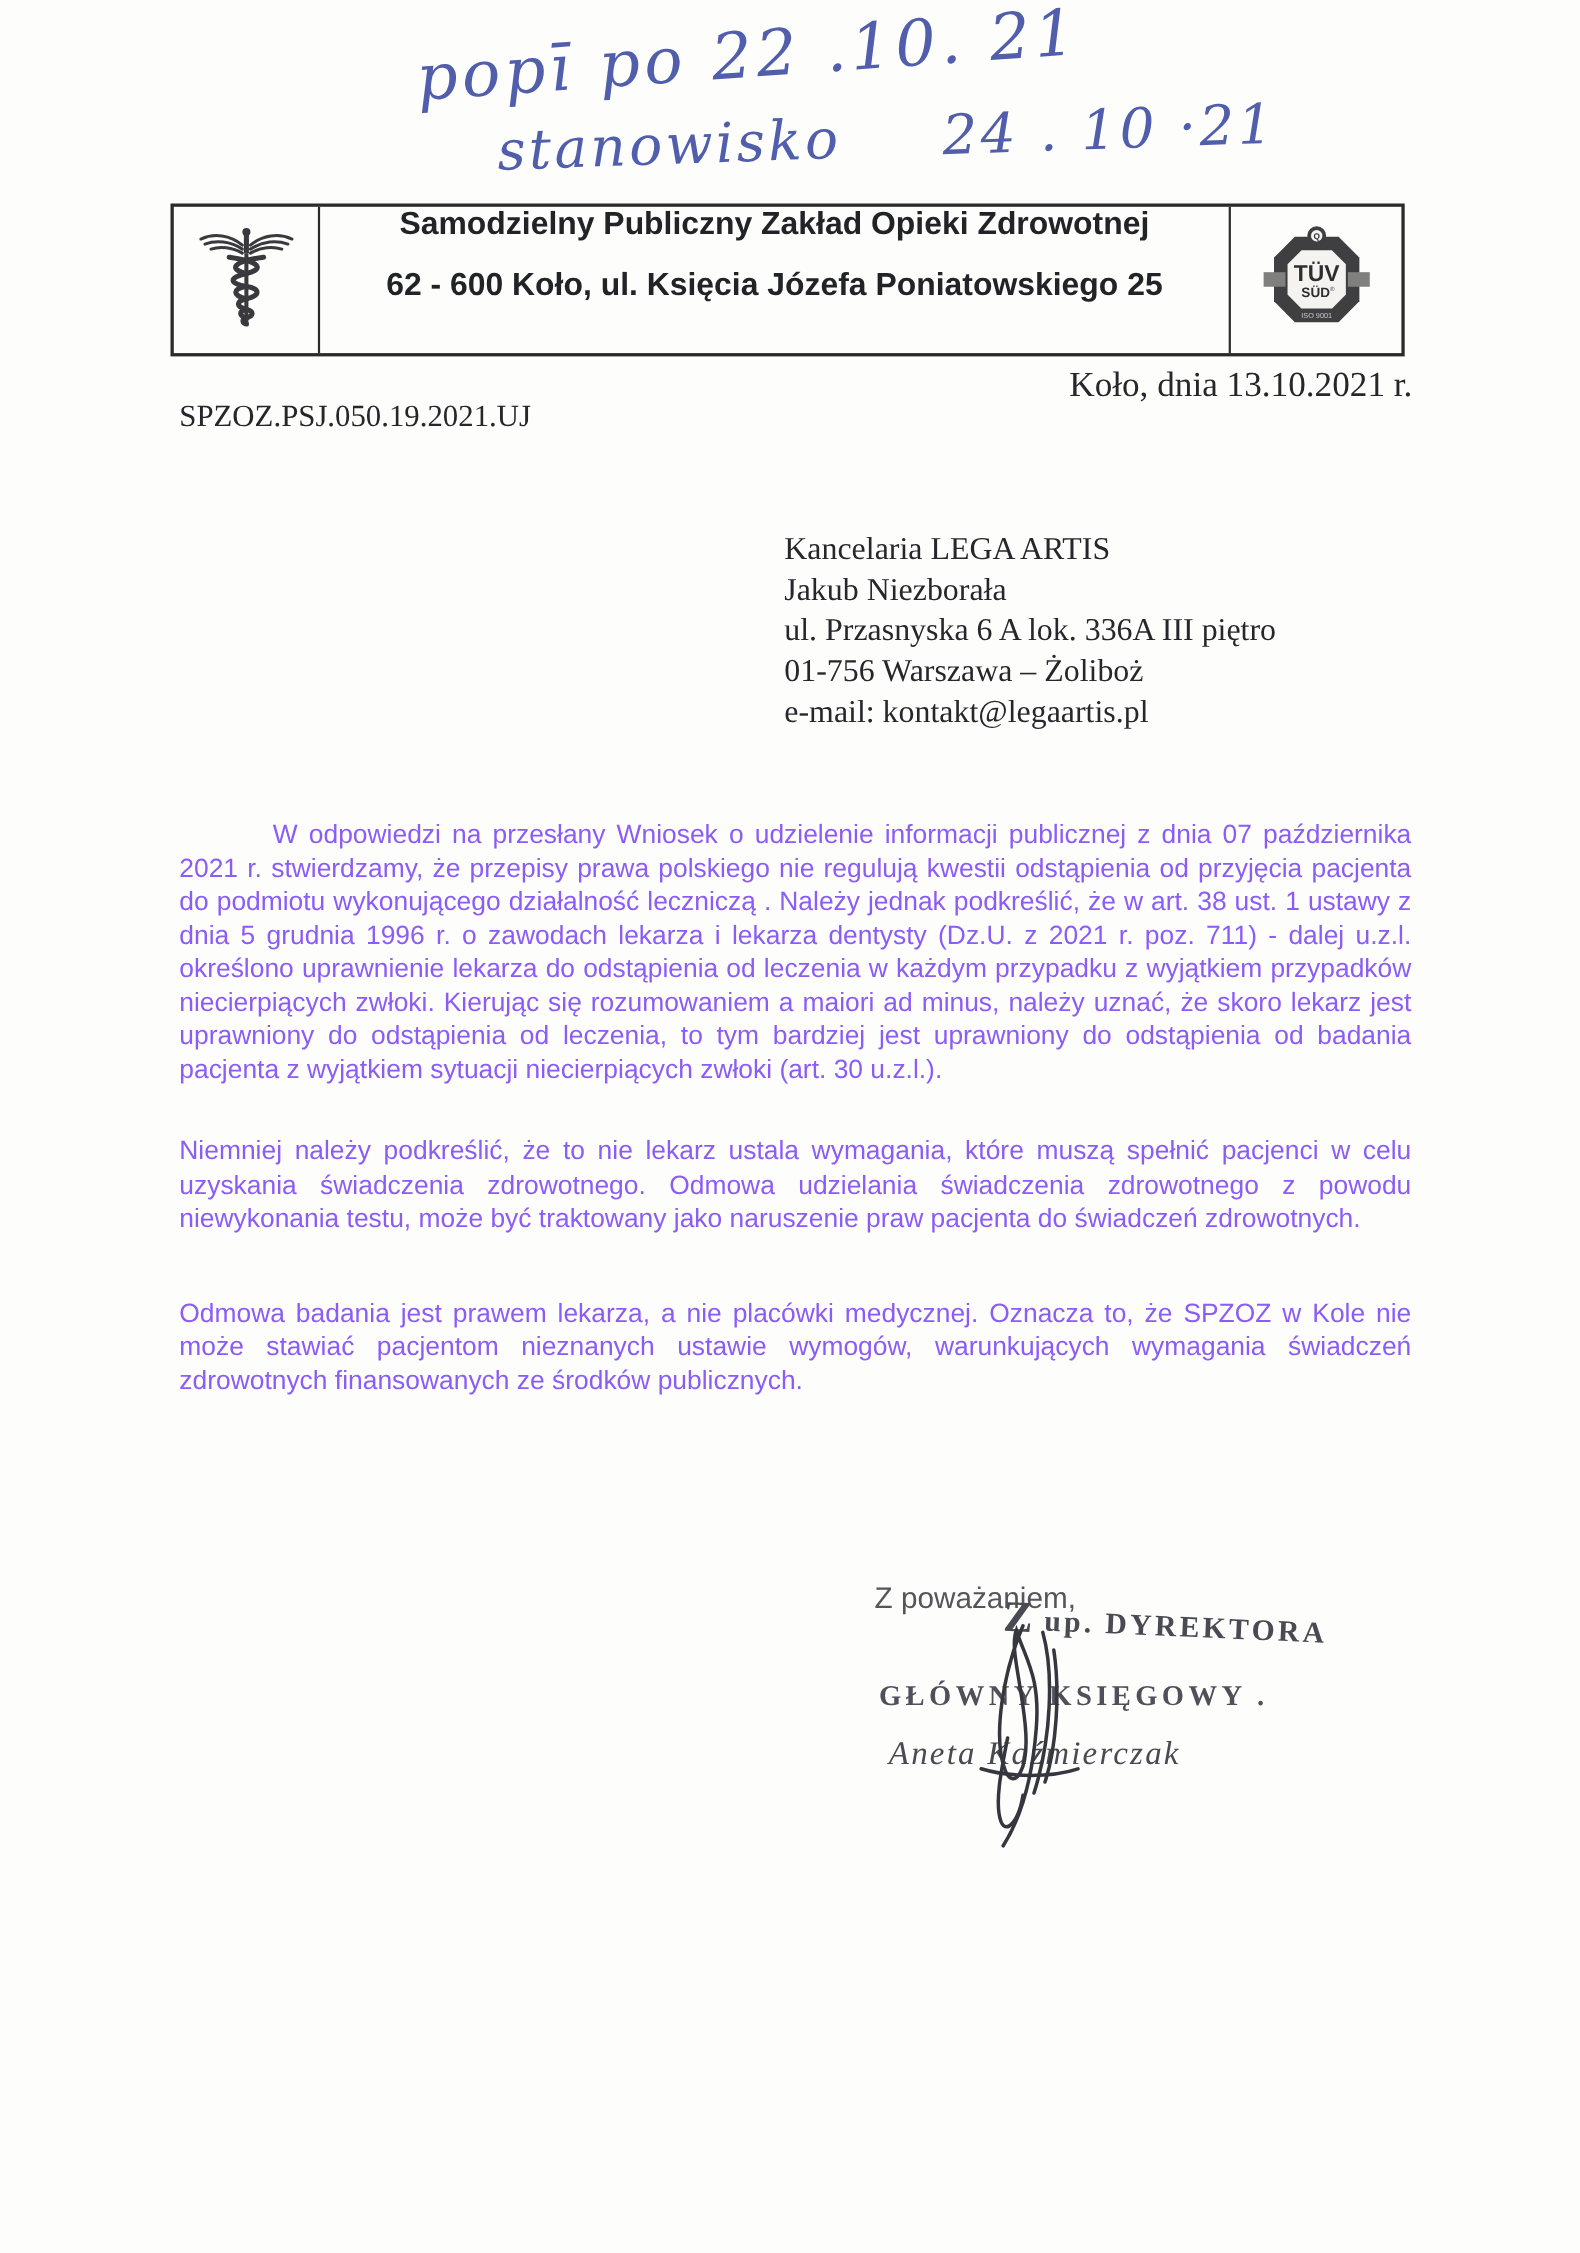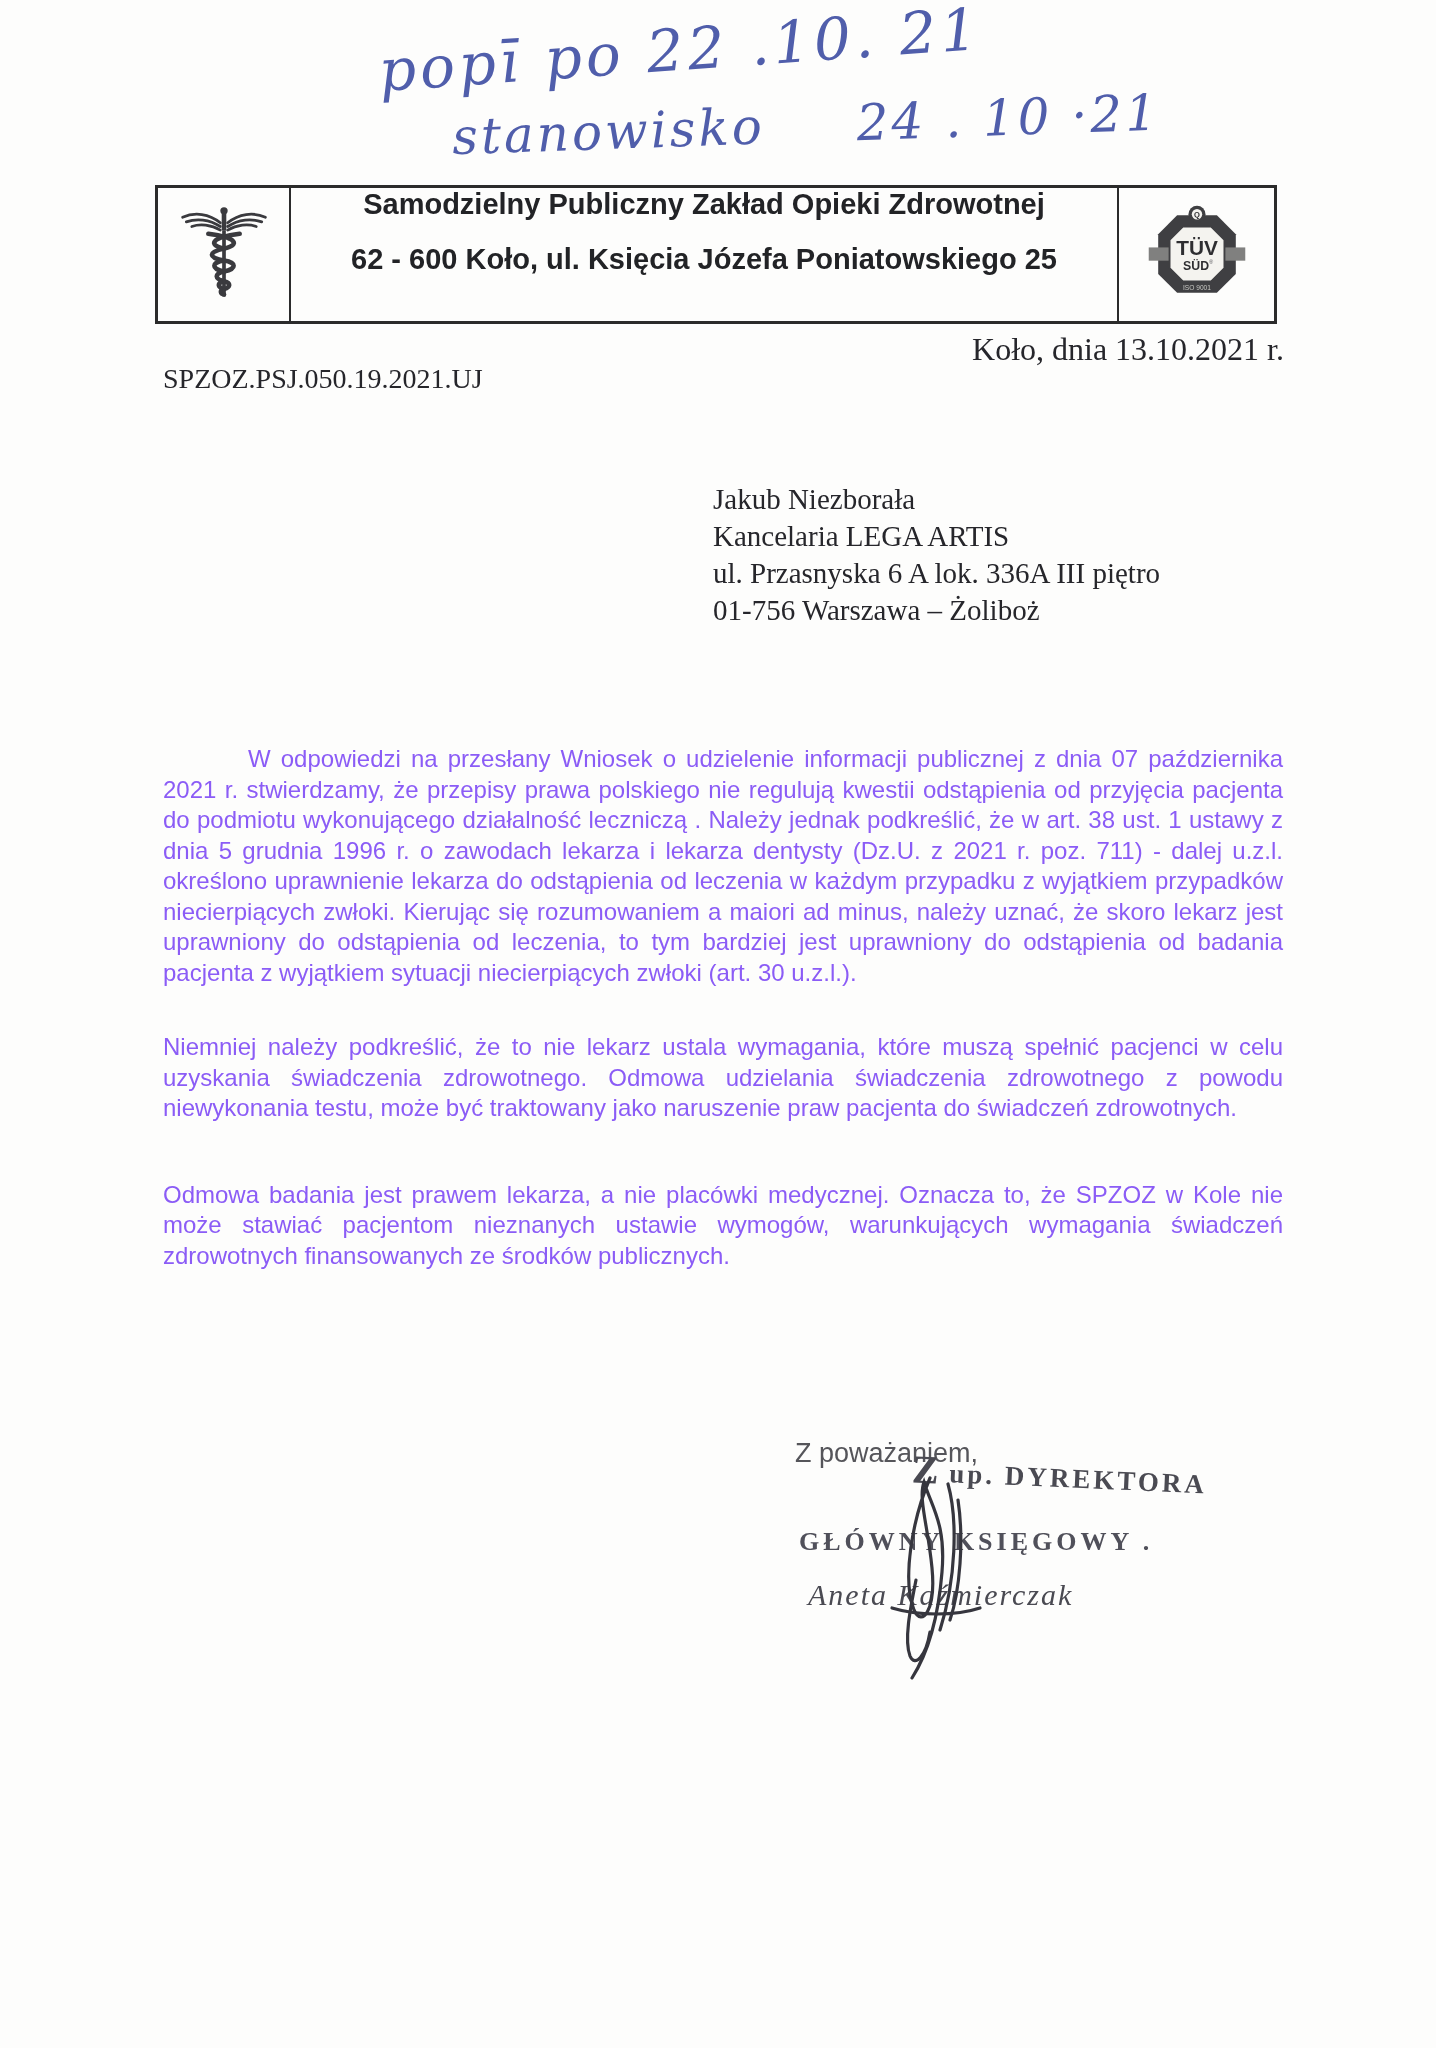--- a/index.html
+++ b/index.html
@@ -131,24 +131,25 @@
 
         <text x="55" y="92.5" text-anchor="middle" font-family="Liberation Sans, sans-serif" font-size="7" fill="#c9c9c5">ISO 9001</text>
       </svg>
     </div>
   </div>
 
   <div class="serif place-date">Koło, dnia 13.10.2021 r.</div>
   <div class="serif reference">SPZOZ.PSJ.050.19.2021.UJ</div>
 
   <div class="serif recipient">
+    <div>Kancelaria LEGA ARTIS</div>
     <div>Jakub Niezborała</div>
-    <div>Kancelaria LEGA ARTIS</div>
     <div>ul. Przasnyska 6 A lok. 336A III piętro</div>
     <div>01-756 Warszawa – Żoliboż</div>
+    <div>e-mail: kontakt@legaartis.pl</div>
   </div>
 
   <div class="body-text">
     <p class="p1">W odpowiedzi na przesłany Wniosek o udzielenie informacji publicznej z dnia 07 października 2021 r.  stwierdzamy, że przepisy prawa polskiego nie regulują kwestii odstąpienia od przyjęcia pacjenta do podmiotu wykonującego działalność leczniczą . Należy jednak podkreślić, że w art. 38 ust. 1 ustawy z dnia 5 grudnia 1996 r. o zawodach lekarza i lekarza dentysty (Dz.U. z 2021 r. poz. 711) - dalej u.z.l. określono uprawnienie lekarza do odstąpienia od leczenia w każdym przypadku z wyjątkiem przypadków niecierpiących zwłoki. Kierując się rozumowaniem a maiori ad minus, należy uznać, że skoro lekarz jest uprawniony do odstąpienia od leczenia, to tym bardziej jest uprawniony do odstąpienia od badania pacjenta z wyjątkiem sytuacji niecierpiących zwłoki (art. 30 u.z.l.).</p>
     <p class="p2">Niemniej należy podkreślić, że to nie lekarz ustala wymagania, które muszą spełnić pacjenci w celu uzyskania świadczenia zdrowotnego. Odmowa udzielania świadczenia zdrowotnego z powodu niewykonania testu, może być traktowany jako naruszenie praw pacjenta do świadczeń zdrowotnych.</p>
     <p class="p3">Odmowa badania jest prawem lekarza, a nie placówki medycznej. Oznacza to, że SPZOZ w Kole nie może stawiać pacjentom nieznanych ustawie wymogów, warunkujących wymagania świadczeń zdrowotnych finansowanych ze środków publicznych.</p>
   </div>
 
   <div class="salutation">Z poważaniem,</div>
 

